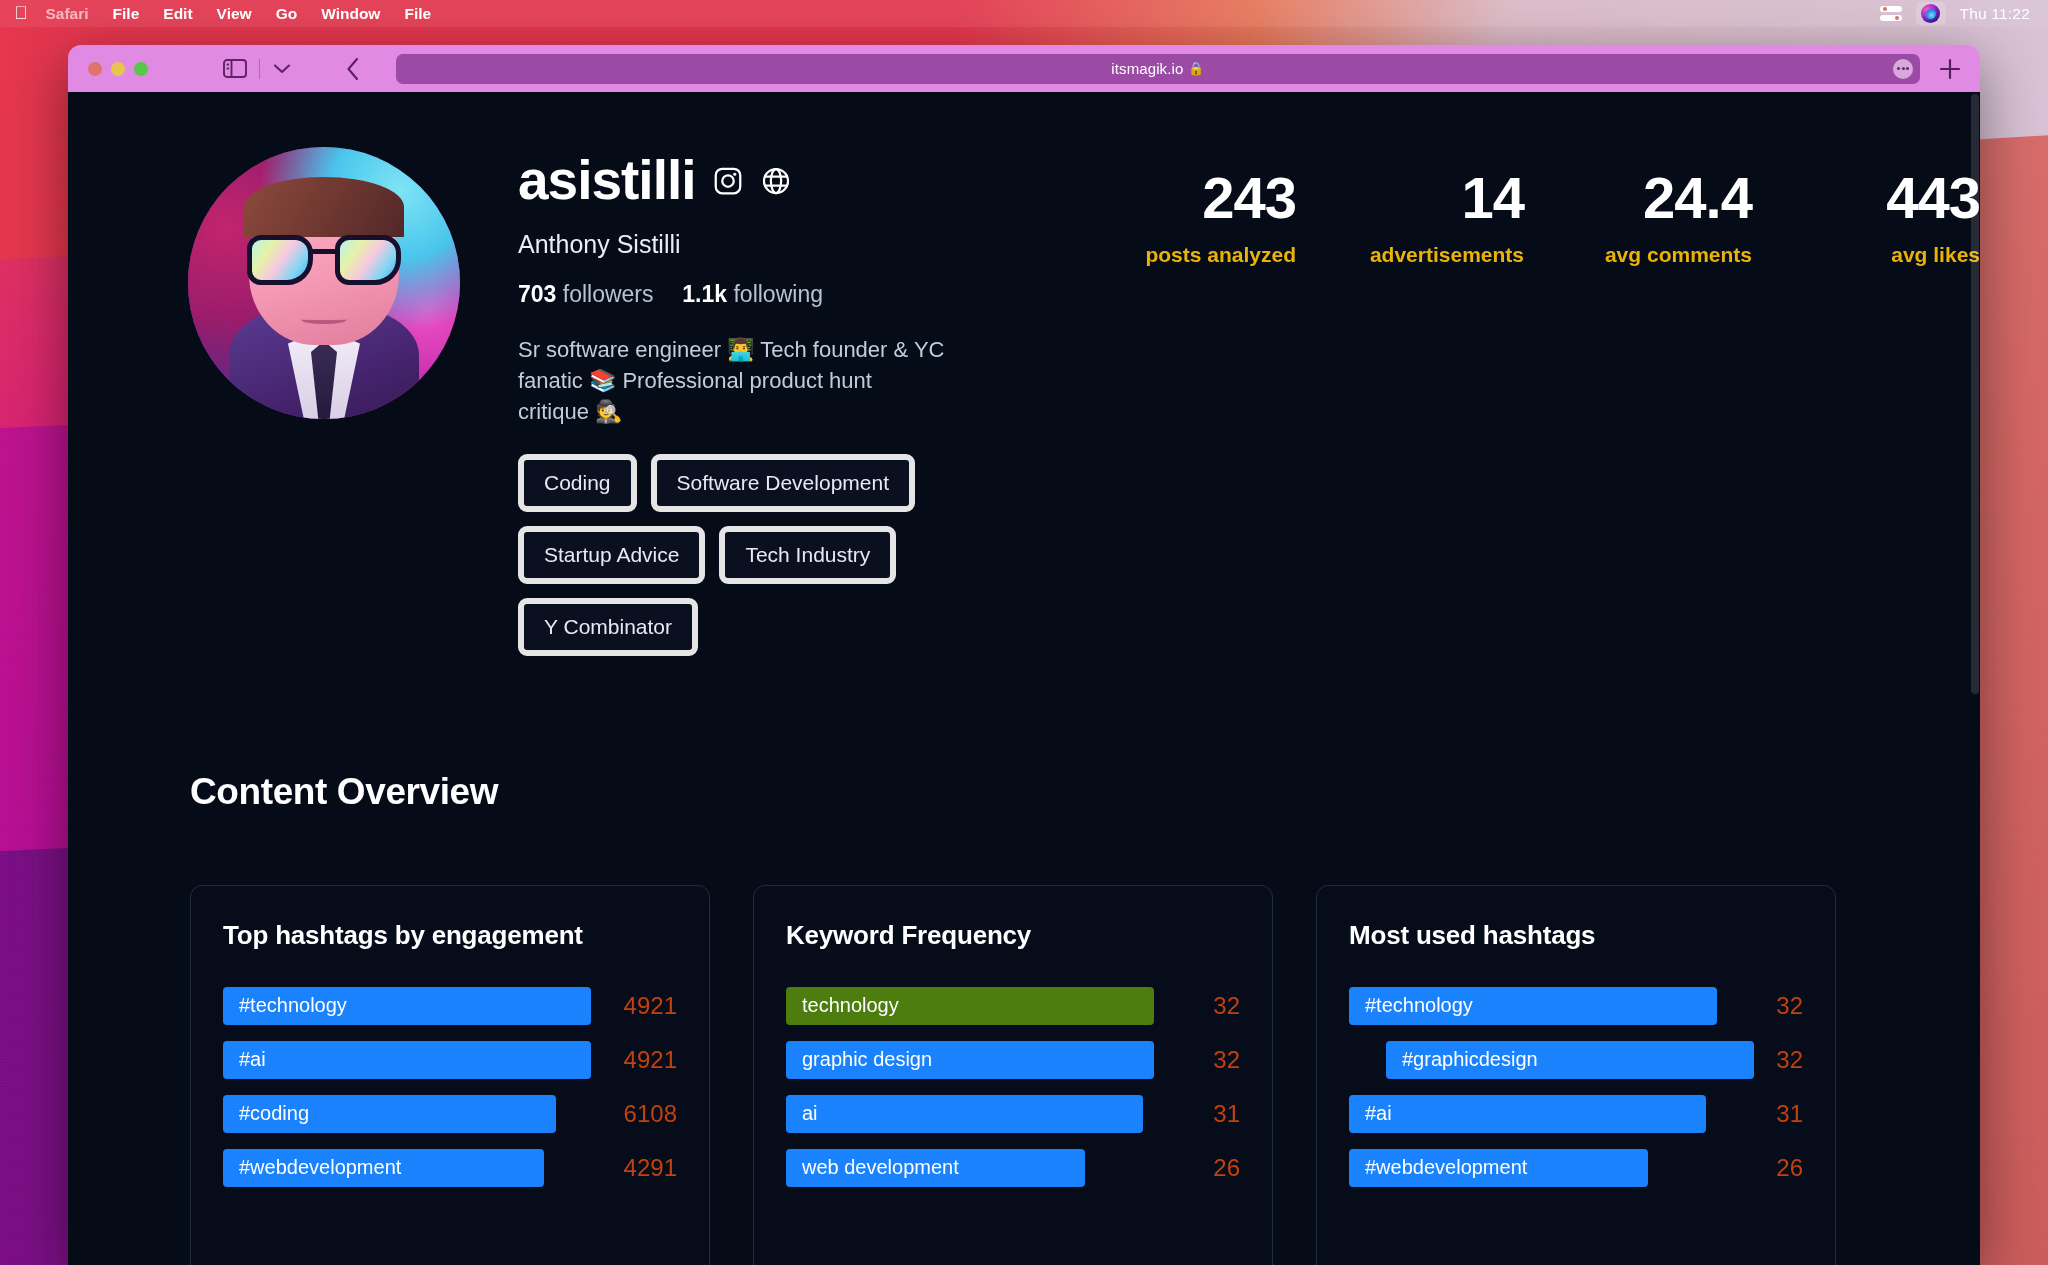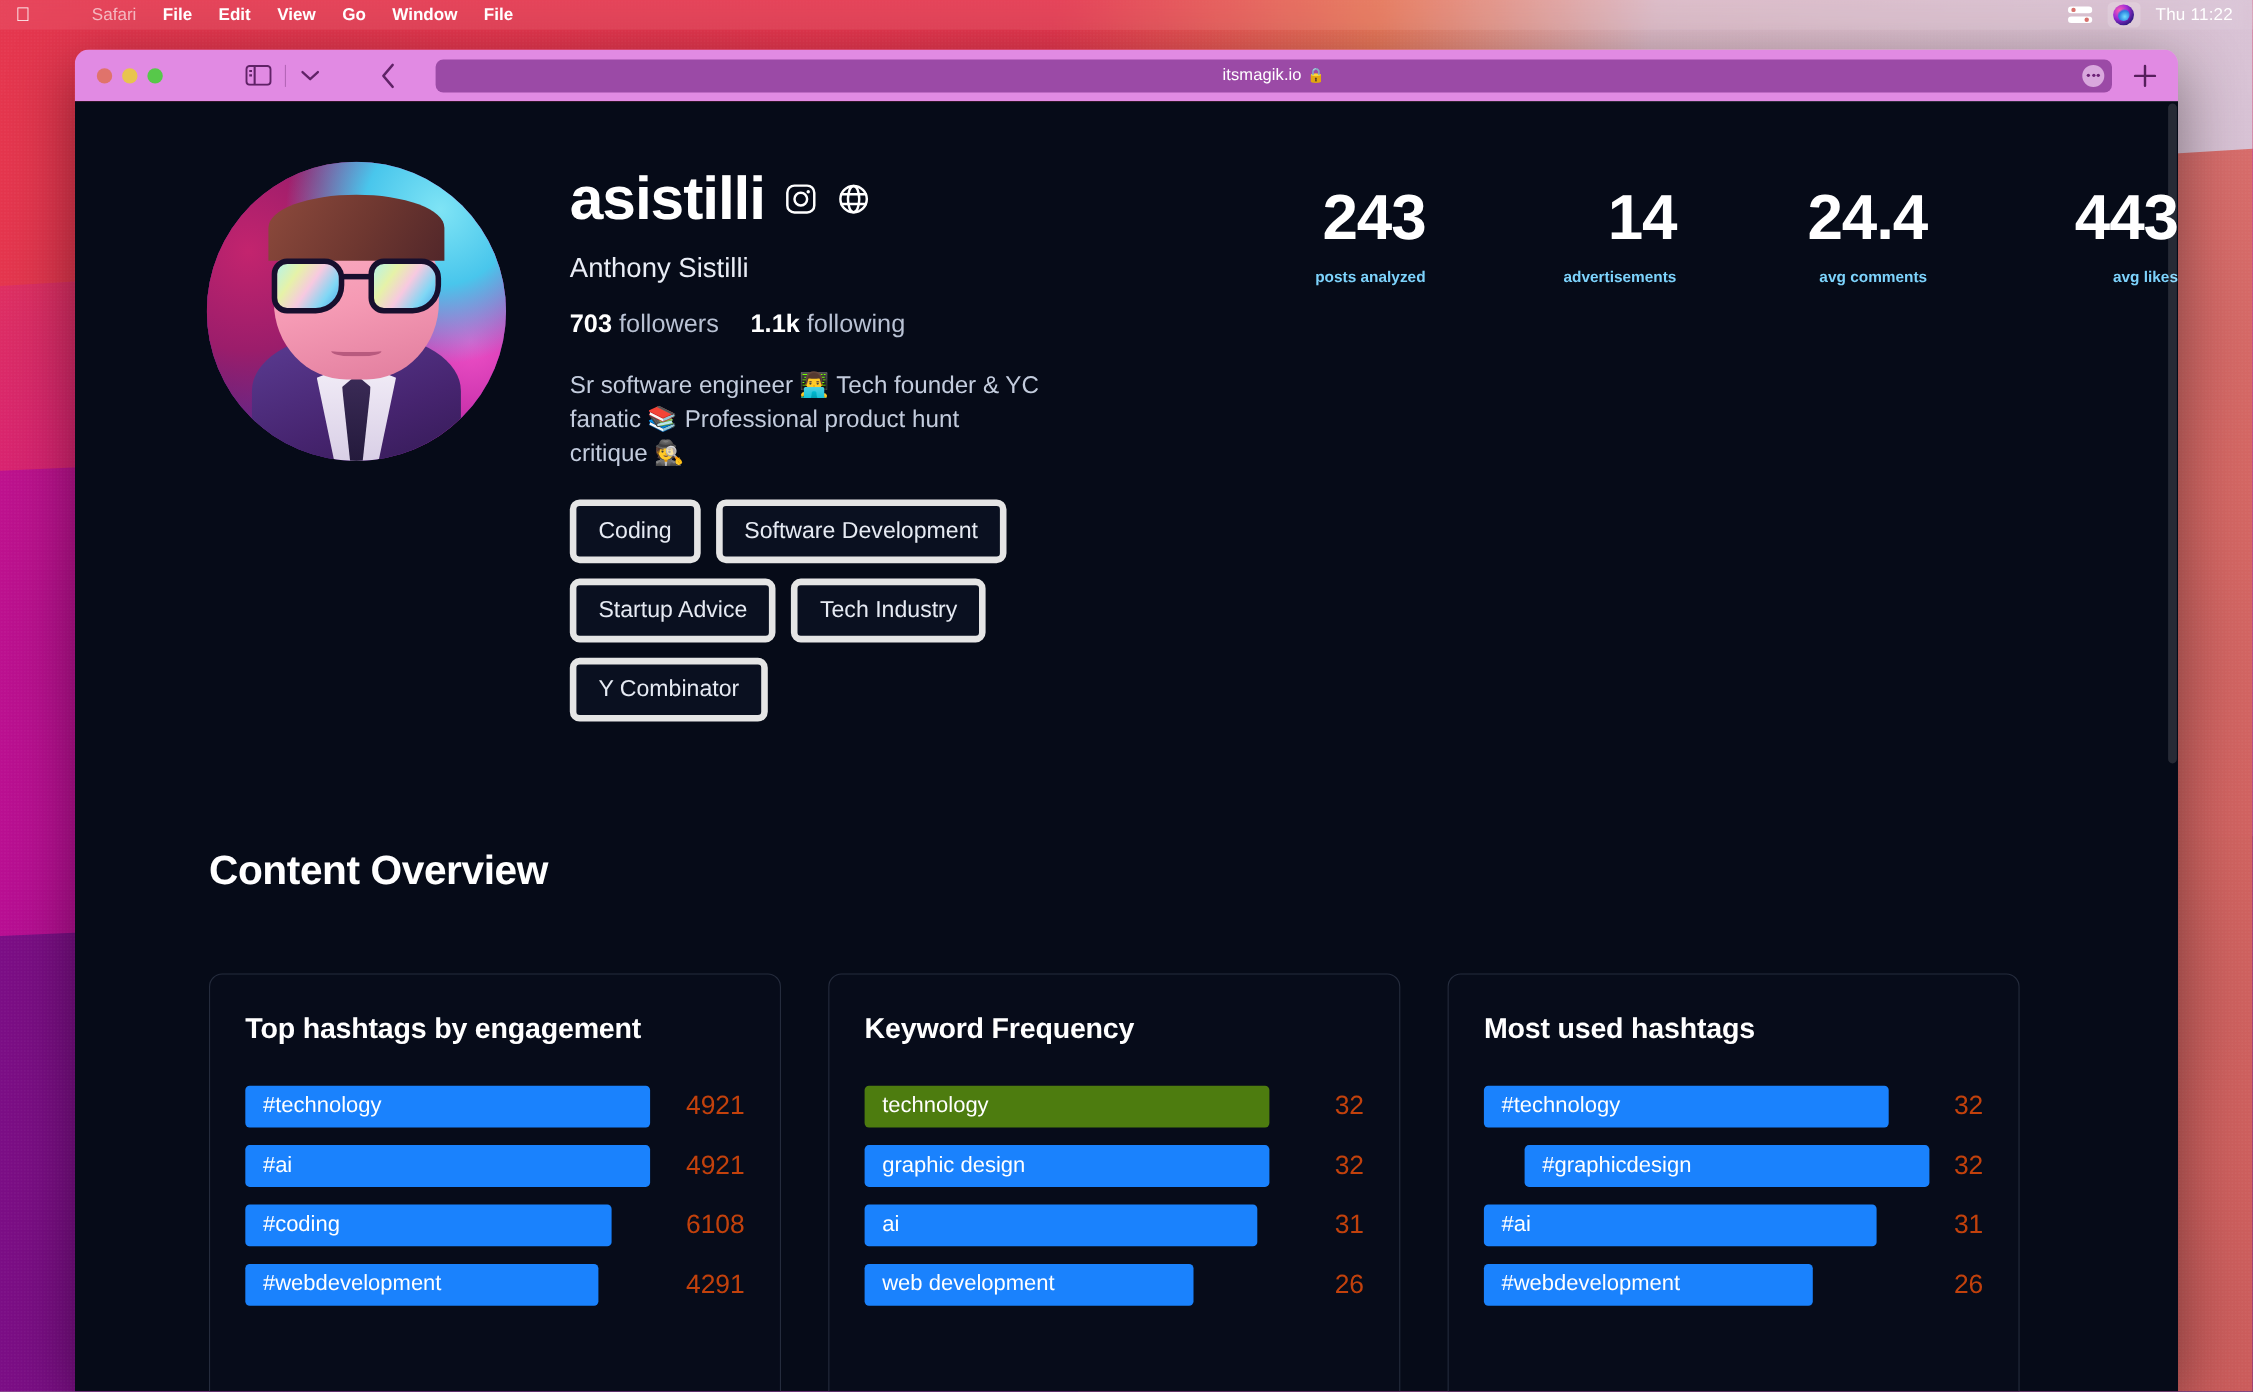--- a/index.html
+++ b/index.html
@@ -50,21 +50,21 @@
   .menubar {
     position:absolute; top:0; left:0; width:2048px; height:27px;
     display:flex; align-items:center; gap:0;
     padding:0 14px; font-size:15.5px; color:#fff;
     background:rgba(255,255,255,.07);
     backdrop-filter:blur(8px);
     z-index:50;
   }
   .apple-logo { font-size:18px; line-height:1; margin-right:18px; margin-top:-2px; }
   .mb-item { padding:0 12px; white-space:nowrap; }
-  .mb-item.app { font-weight:400; color:rgba(255,255,255,.62); padding-left:0;margin-left:38px; }
+  .mb-item.app { font-weight:700; color:rgba(255,255,255,.62); padding-left:0; }
   .mb-item.bold { font-weight:700; }
   .mb-right { margin-left:auto; display:flex; align-items:center; gap:14px; padding-right:4px; }
   .cc-icon { width:22px; height:15px; position:relative; }
   .cc-icon i {
     position:absolute; left:0; width:22px; height:6px; border-radius:3px;
     background:#fff;
   }
   .cc-icon i:nth-child(1){ top:0; }
   .cc-icon i:nth-child(2){ top:9px; }
   .cc-icon i:nth-child(1)::after, .cc-icon i:nth-child(2)::after {
@@ -191,21 +191,21 @@
   .summary b { color:#fff; font-weight:700; }
   .tags { margin-top:26px; display:flex; gap:14px; flex-wrap:wrap; }
   .tag {
     border:6px solid #e5e5e5; border-radius:9px; padding:11px 20px;
     font-size:21px; color:#e6eaf3; background:#0a1020;
   }
 
   .stats { display:flex; gap:0; padding-top:22px; margin-left:60px; }
   .stat { width:228px; text-align:right; }
   .stat .num { font-size:58px; font-weight:700; color:#fff; line-height:1; letter-spacing:-1px; }
-  .stat .lbl { font-size:14px; color:#7dd3fc; margin-top:16px; font-weight:700; }
+  .stat .lbl { font-size:21px; color:#eab308; margin-top:16px; font-weight:700; }
 
   .section-title {
     font-size:37px; font-weight:700; color:#fff; padding:115px 0 0 122px; letter-spacing:-.4px;
   }
 
   .cards { display:flex; gap:43px; padding:72px 0 0 122px; }
   .card {
     width:520px; border:1px solid #252c3d; border-radius:12px;
     background:#070c1a; padding:34px 32px 0 32px; height:440px; overflow:hidden;
   }

